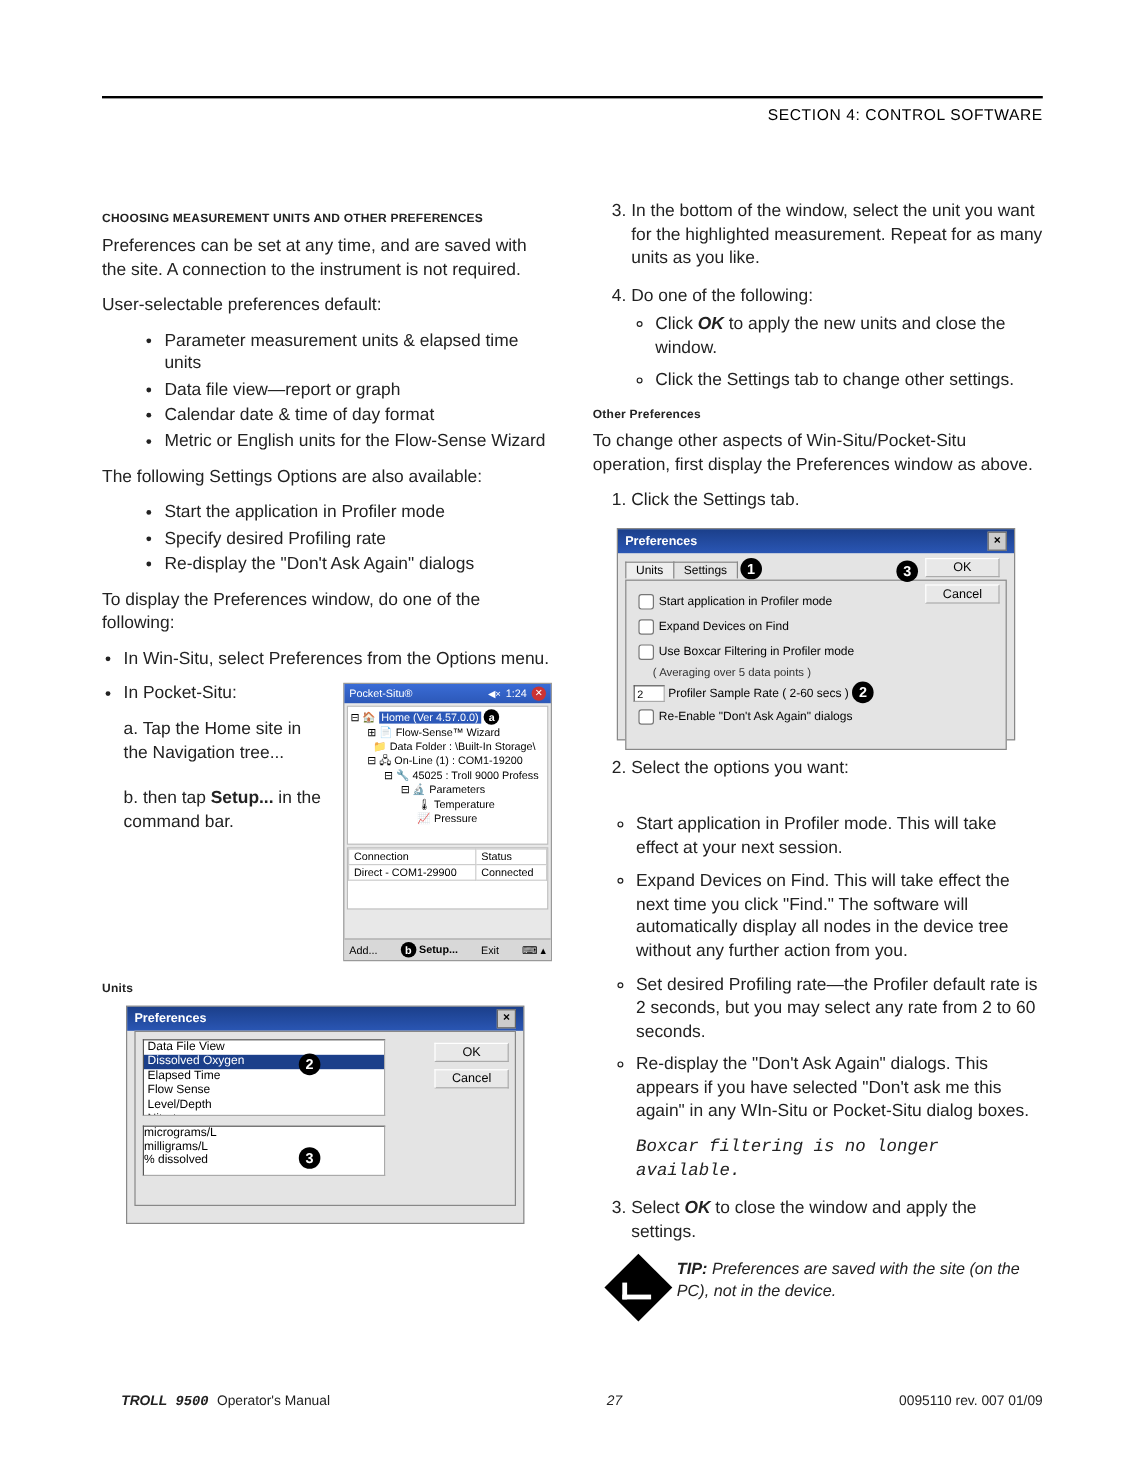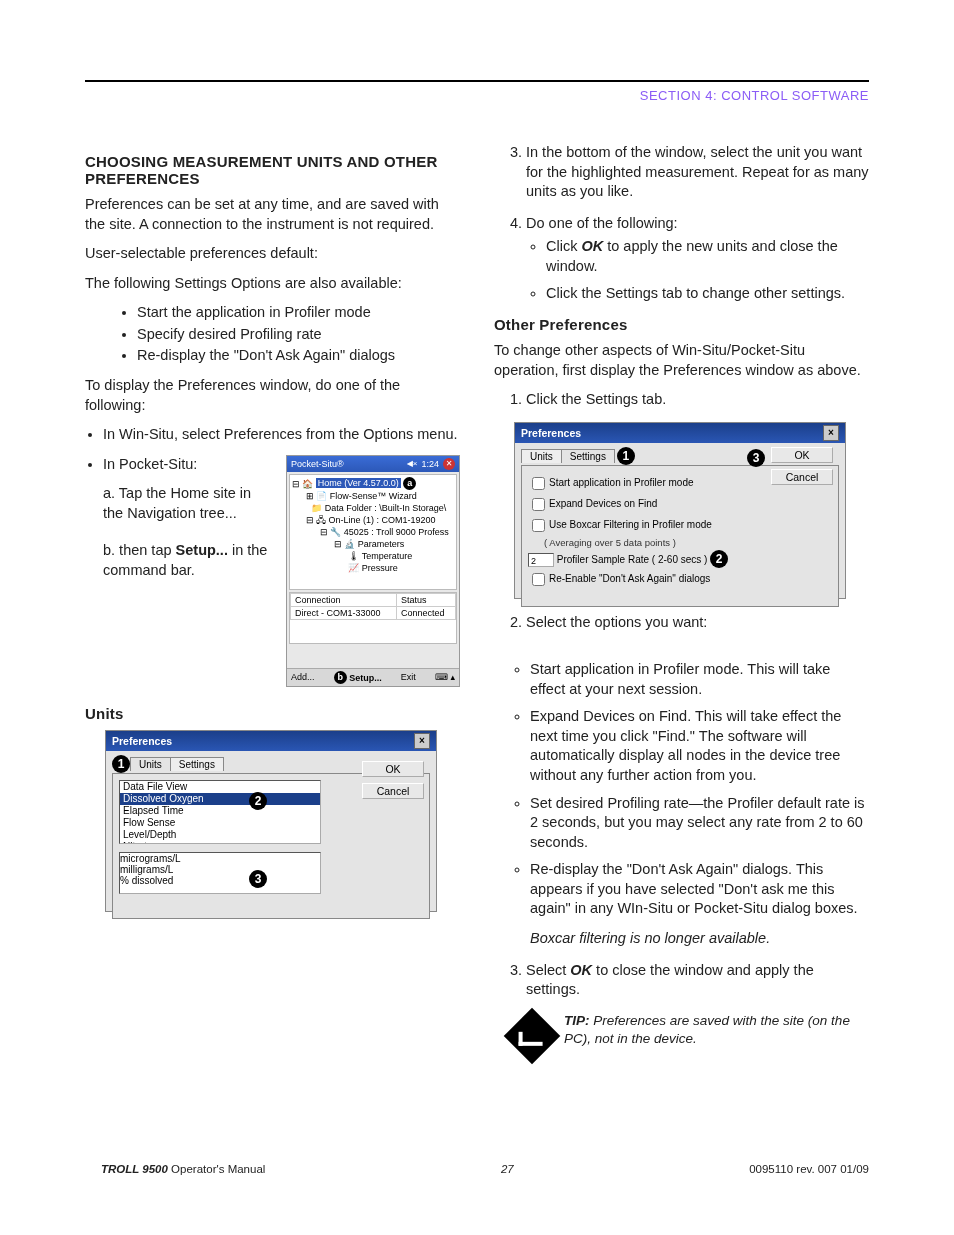--- a/index.html
+++ b/index.html
@@ -20,48 +20,48 @@
     width: 784px;
   }
   .rule {
     border-top: 2px solid #000;
     margin-bottom: 6px;
   }
   .section-head {
     text-align: right;
     font-size: 13px;
     letter-spacing: 0.5px;
-    color: #8b5cf6;
+    color: #000000;
     text-transform: uppercase;
-    margin-bottom: 40px;
+    margin-bottom: 64px;
   }
   .cols {
     column-count: 2;
     column-gap: 34px;
   }
   .cols > * { break-inside: avoid-column; }
   h3.sec {
-    font-size: 15px;
+    font-size: 10px;
     font-weight: bold;
     margin: 10px 0 8px 0;
     letter-spacing: 0.2px;
   }
   h3.sec.upper { text-transform: uppercase; }
   p { margin: 6px 0 10px 0; line-height: 1.35; }
   ul.tight { margin: 4px 0 10px 52px; padding: 0; }
   ul.tight li { margin: 2px 0; line-height: 1.35; }
   ul.b1 { margin: 4px 0 10px 18px; padding: 0; }
   ul.b1 li { margin: 2px 0 8px 0; line-height: 1.35; }
   ul.b2 { margin: 4px 0 10px 38px; padding: 0; }
   ul.b2 li { margin: 2px 0 8px 0; line-height: 1.35; }
   ol.n1 { margin: 4px 0 10px 18px; padding: 0 0 0 14px; }
   ol.n1 > li { margin: 2px 0 12px 0; line-height: 1.35; }
   .sub-alpha { margin: 6px 0 6px 18px; }
   .sub-alpha div { margin-bottom: 18px; line-height: 1.35; }
-  .italic { font-style: italic; }
+  .italic { font-style: italic; font-family: Liberation Mono, monospace; }
   .bold { font-weight: bold; }
   .biold { font-weight: bold; font-style: italic; }
 
   
   .fig-pocket {
     float: right;
     width: 172px;
     height: 230px;
     background: #e8e8e8;
     border: 1px solid #999;
@@ -153,20 +153,26 @@
 <div class="page">
   <div class="rule"></div>
   <div class="section-head">SECTION 4: CONTROL SOFTWARE</div>
 
   <div class="cols">
 
     <div>
       <h3 class="sec upper">CHOOSING MEASUREMENT UNITS AND OTHER PREFERENCES</h3>
       <p>Preferences can be set at any time, and are saved with the site. A connection to the instrument is not required.</p>
       <p>User-selectable preferences default:</p>
+      <ul class="tight">
+        <li>Parameter measurement units &amp; elapsed time units</li>
+        <li>Data file view—report or graph</li>
+        <li>Calendar date &amp; time of day format</li>
+        <li>Metric or English units for the Flow-Sense Wizard</li>
+      </ul>
       <p>The following Settings Options are also available:</p>
       <ul class="tight">
         <li>Start the application in Profiler mode</li>
         <li>Specify desired Profiling rate</li>
         <li>Re-display the "Don't Ask Again" dialogs</li>
       </ul>
       <p>To display the Preferences window, do one of the following:</p>
       <ul class="b1">
         <li>In Win-Situ, select Preferences from the Options menu.</li>
       </ul>
@@ -192,21 +198,21 @@
             <div class="row" style="padding-left:56px;">📈 <span>Pressure</span></div>
           </div>
           <div class="fp-status">
             <table style="width:100%; border-collapse:collapse;">
               <tbody>
                   <tr>
                     <td>Connection</td>
                     <td>Status</td>
                   </tr>
               <tr>
-                    <td>Direct - COM1-33000</td>
+                    <td>Direct - COM1-29900</td>
                     <td>Connected</td>
                   </tr>
             </tbody>
               </table>
           </div>
           <div class="fp-bar">
             <span>Add...</span>
             <span><span class="call">b</span> <span style="font-weight:bold;">Setup...</span></span>
             <span>Exit</span>
             <span>⌨ ▴</span>
@@ -223,23 +229,20 @@
           </div>
         </div>
       </div>
 
       <h3 class="sec">Units</h3>
 
       <div class="fig-pref1">
         <div class="win-title">
           <span>Preferences</span>
           <span class="close">×</span>
-        </div>
-        <div class="tabs-row">
-          <span class="call big">1</span><span class="tabbtn active">Units</span><span class="tabbtn">Settings</span>
         </div>
         <div class="pref-body">
           <div style="position:relative;">
             <div class="listbox">
               <div>Data File View</div>
               <div class="sel"><span>Dissolved Oxygen</span></div>
               <div>Elapsed Time</div>
               <div>Flow Sense</div>
               <div>Level/Depth</div>
               <div>Nitrate</div>

